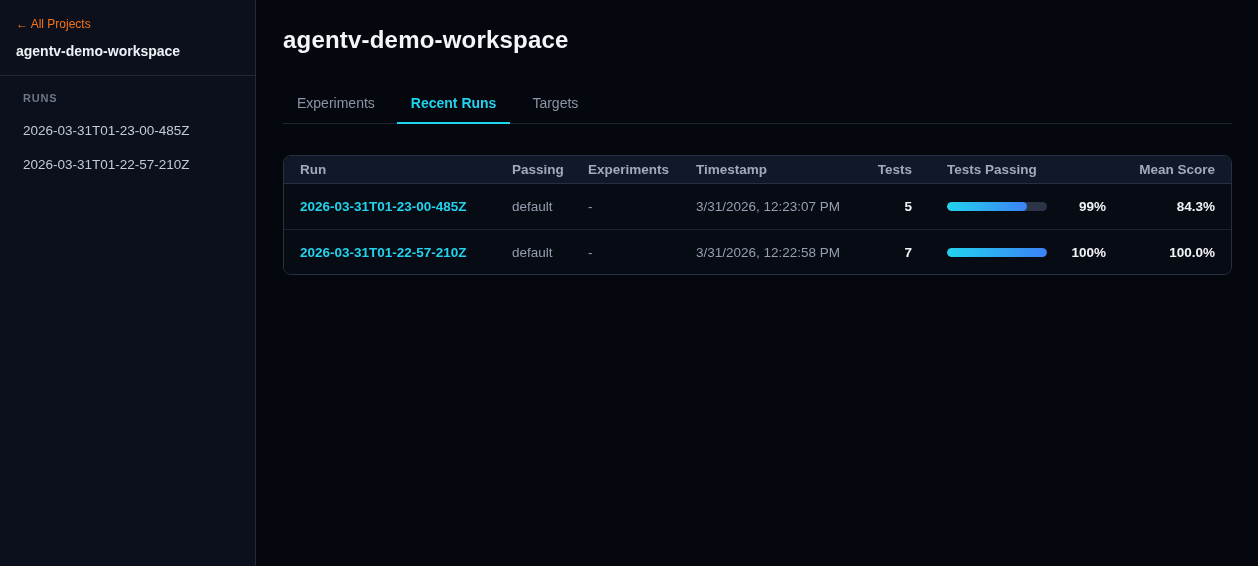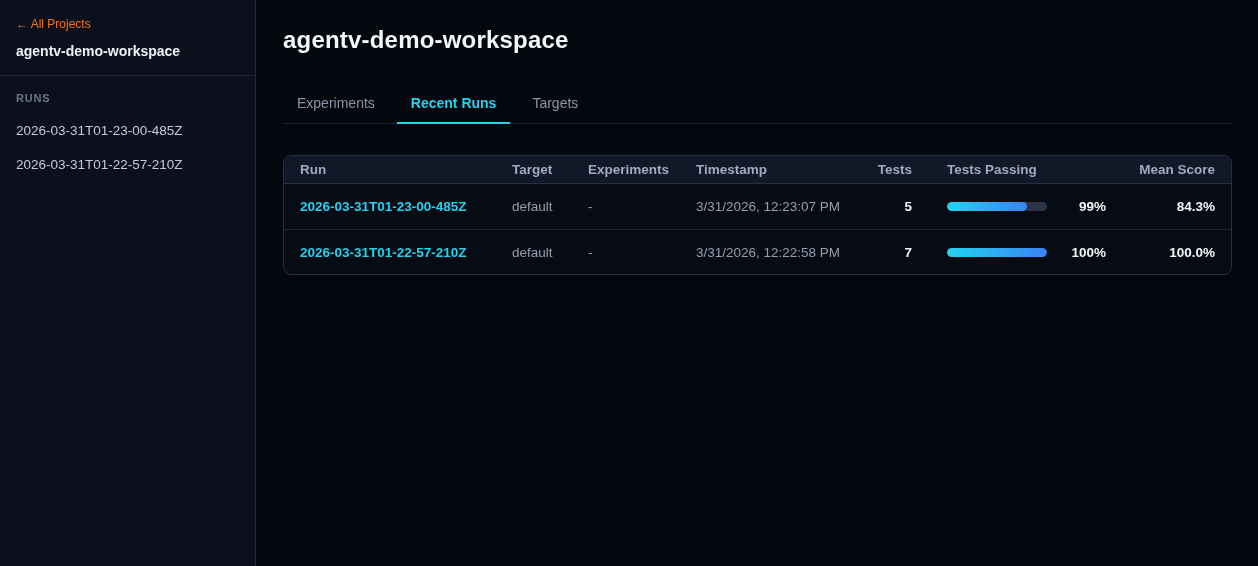--- a/index.html
+++ b/index.html
@@ -38,21 +38,21 @@
     color: #f97316;
     cursor: pointer;
     display: inline-block;
   }
   .project-name {
     margin-top: 11px;
     font-size: 14px;
     font-weight: bold;
     color: #eef1f6;
   }
-  .sidebar-runs { padding: 16px 16px; }
+  .sidebar-runs { padding: 16px 23px; }
   .runs-heading {
     font-size: 11px;
     font-weight: bold;
     letter-spacing: 0.8px;
     color: #6c7688;
   }
   .run-item {
     margin-top: 19px;
     font-size: 13.5px;
     color: #c3cbd8;
@@ -177,21 +177,21 @@
 
   <div class="tabs">
     <div class="tab">Experiments</div>
     <div class="tab active">Recent Runs</div>
     <div class="tab">Targets</div>
   </div>
 
   <div class="runs-table">
     <div class="t-row t-head">
       <div class="cell">Run</div>
-      <div class="cell">Target</div>
+      <div class="cell">Passing</div>
       <div class="cell">Experiments</div>
       <div class="cell">Timestamp</div>
       <div class="cell right">Tests</div>
       <div class="cell" style="padding-left:35px;">Tests Passing</div>
       <div class="cell right">Mean Score</div>
     </div>
 
     <div class="t-row t-body-row">
       <div class="cell"><a class="run-link">2026-03-31T01-23-00-485Z</a></div>
       <div class="cell">default</div>

